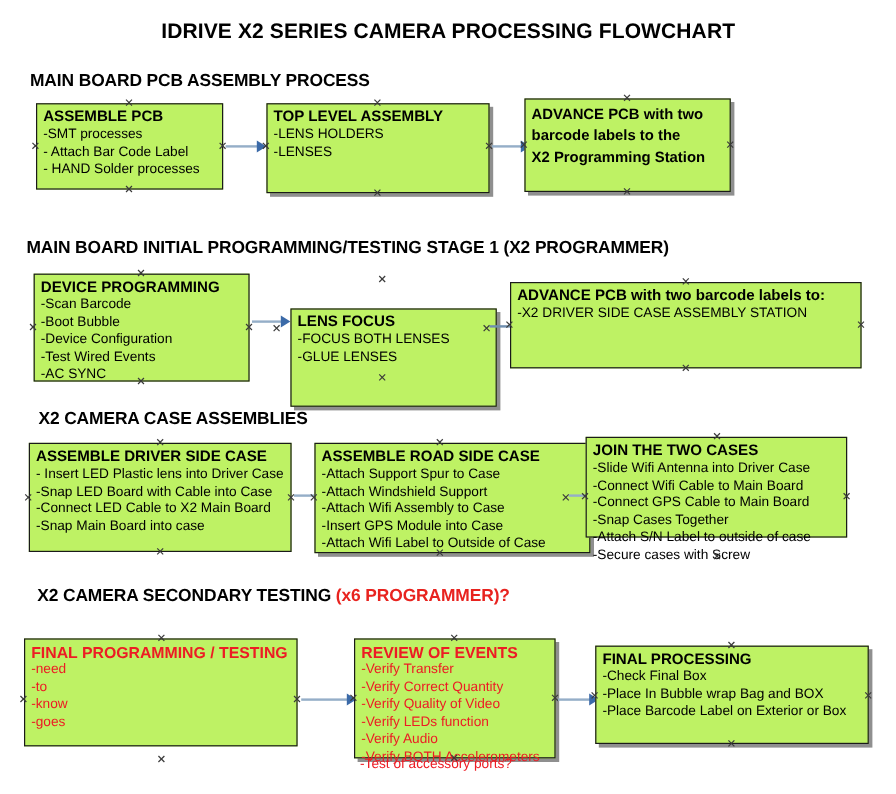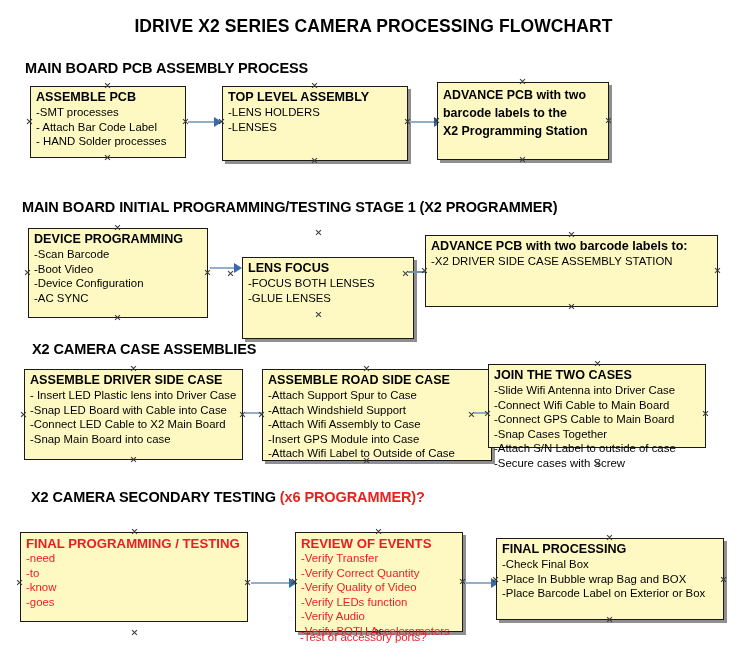--- a/index.html
+++ b/index.html
@@ -39,21 +39,21 @@
     letter-spacing: -0.1px;
   }
   .section-heading .accent {
     color: #e8231f;
   }
 
   
   .fc-box {
     position: absolute;
     box-sizing: border-box;
-    background: #fef9c3;
+    background: #bef264;
     border: 1.3px solid #1a1a1a;
     padding: 3px 0 0 5px;
   }
   .fc-box.shadowed {
     box-shadow: 3px 3px 0 0 #8f8f8f;
   }
   .fc-box .box-title {
     font-size: 12.6px;
     font-weight: bold;
     color: #000000;
@@ -175,22 +175,23 @@
 <div class="handle" style="left:433px; top:117px;"></div>
 <div class="handle" style="left:605px; top:117px;"></div>
 
 <div class="section-heading" style="left:22px; top:199px;">
   <span>MAIN BOARD INITIAL PROGRAMMING/TESTING STAGE 1 (X2 PROGRAMMER)</span>
 </div>
 
 <div class="fc-box" style="left:28px; top:228px; width:180px; height:90px;">
   <div class="box-title">DEVICE PROGRAMMING</div>
   <div class="box-line">-Scan Barcode</div>
-  <div class="box-line">-Boot Video</div>
+  <div class="box-line">-Boot Bubble</div>
   <div class="box-line">-Device Configuration</div>
+  <div class="box-line">-Test Wired Events</div>
   <div class="box-line">-AC SYNC</div>
 </div>
 <div class="handle" style="left:114px; top:224px;"></div>
 <div class="handle" style="left:114px; top:314px;"></div>
 <div class="handle" style="left:24px; top:269px;"></div>
 <div class="handle" style="left:204px; top:269px;"></div>
 
 <div class="connector" style="left:210px; top:263px; width:32px;">
   <div class="shaft" style="width:25px;"></div>
   <div class="head" style="left:24px;"></div>

